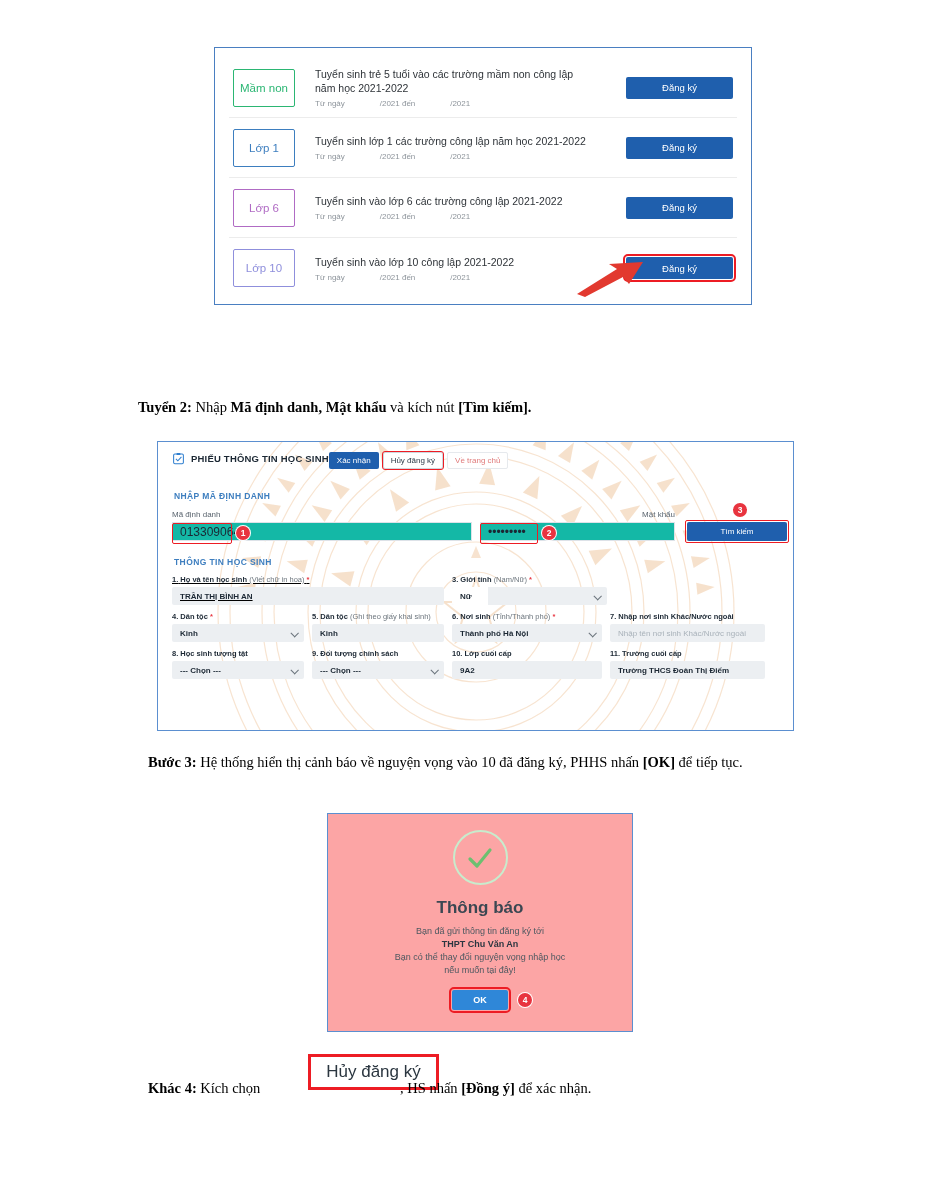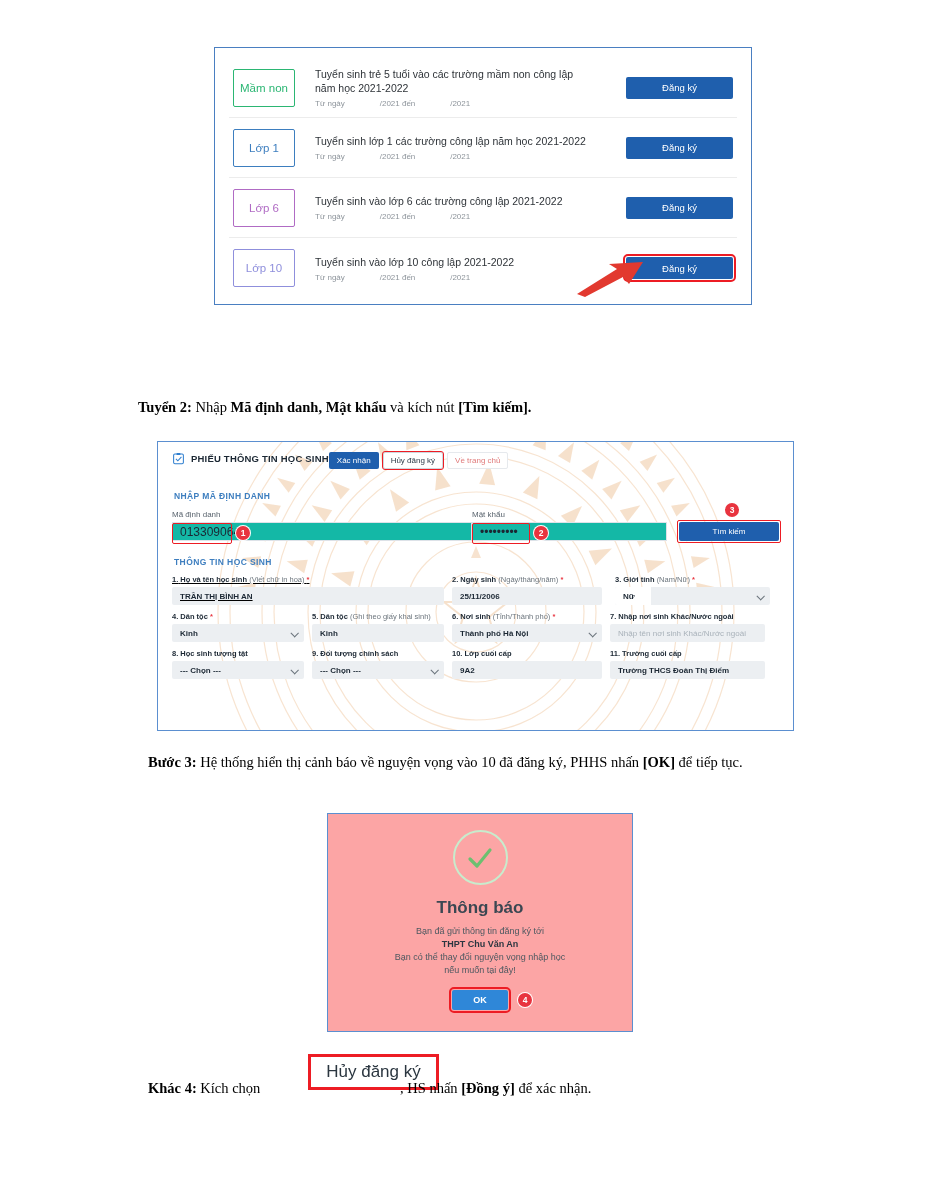--- a/index.html
+++ b/index.html
@@ -379,21 +379,21 @@
     <div class="sec-title">NHẬP MÃ ĐỊNH DANH</div>
 
     <div class="row-login">
       <div class="fld" style="width:300px; position:relative;">
         <div class="fld-label">Mã định danh</div>
         <div class="inp" style="width:300px;">0133090643</div>
         <div class="hl-box" style="left:0; top:13px; width:60px; height:21px;"></div>
         <div class="numbadge" style="left:64px; top:16px;">1</div>
       </div>
 
-      <div class="fld" style="width:195px; position:relative;">
+      <div class="fld" style="width:195px; margin-left:8px; position:relative;text-align:right;">
         <div class="fld-label">Mật khẩu</div>
         <div class="inp" style="width:195px;">•••••••••</div>
         <div class="hl-box" style="left:0; top:13px; width:58px; height:21px;"></div>
         <div class="numbadge" style="left:62px; top:16px;">2</div>
       </div>
 
       <div class="fld" style="width:105px; margin-left:12px; position:relative;">
         <div class="numbadge" style="left:46px; top:-19px;">3</div>
         <div class="btn-search">Tìm kiếm</div>
         <div class="hl-box" style="left:-2px; top:-2px; width:104px; height:23px;"></div>
@@ -401,24 +401,20 @@
     </div>
 
     <div class="sec-title t2">THÔNG TIN HỌC SINH</div>
 
     <div class="grid">
 
       <div class="grow">
         <div class="gcell w1">
           <div class="lbl"><span>1.</span> <span>Họ và tên học sinh</span> <span class="norm">(Viết chữ in hoa)</span> <span class="req">*</span></div>
           <div class="val" style="width:272px;">TRẦN THỊ BÌNH AN</div>
-        </div>
-        <div class="gcell w2">
-          <div class="lbl"><span>2.</span> <span>Ngày sinh</span> <span class="norm">(Ngày/tháng/năm)</span> <span class="req">*</span></div>
-          <div class="val" style="width:150px;">25/11/2006</div>
         </div>
         <div class="gcell w3">
           <div class="lbl"><span>3.</span> <span>Giới tính</span> <span class="norm">(Nam/Nữ)</span> <span class="req">*</span></div>
           <div class="val sel selnarrow" style="width:155px;">
               <span>Nữ</span>
             </div>
         </div>
       </div>
 
       <div class="grow">

